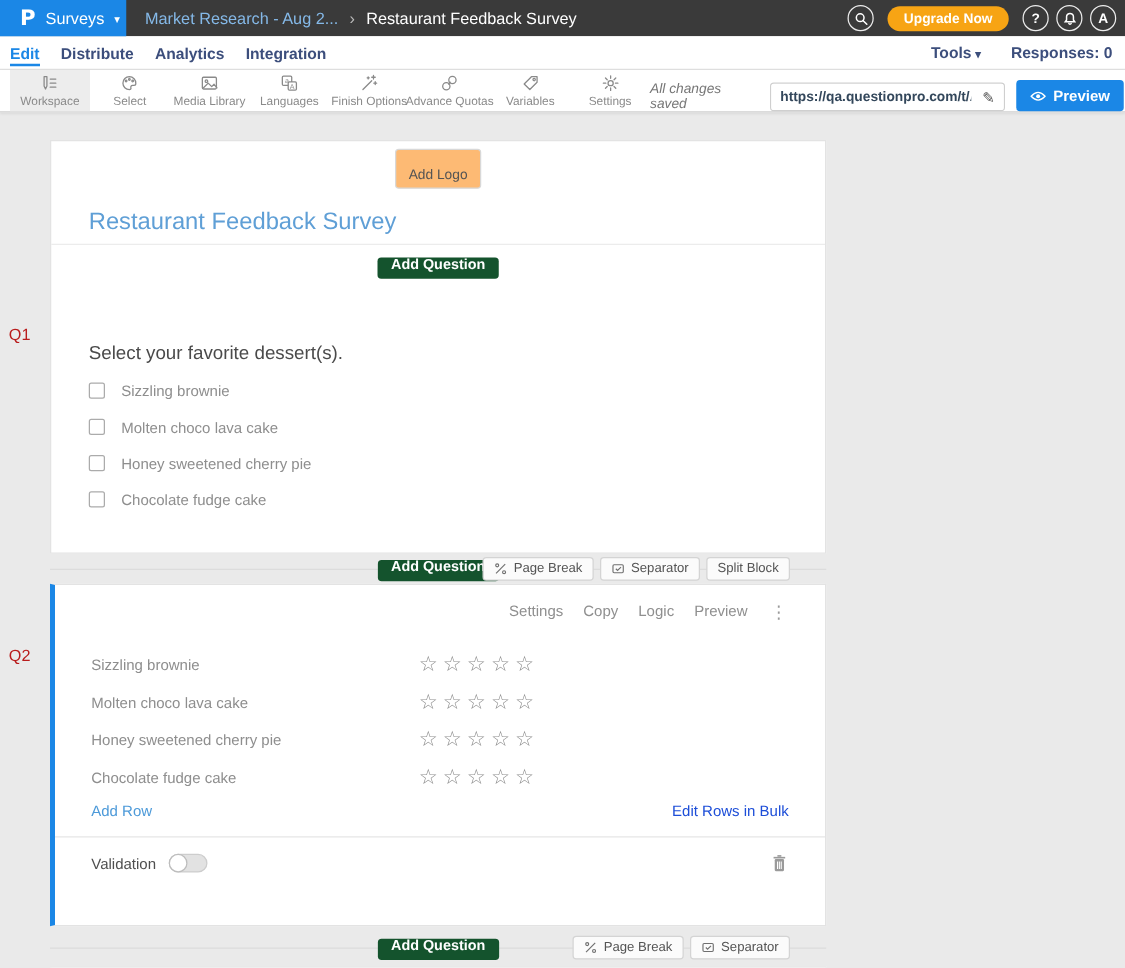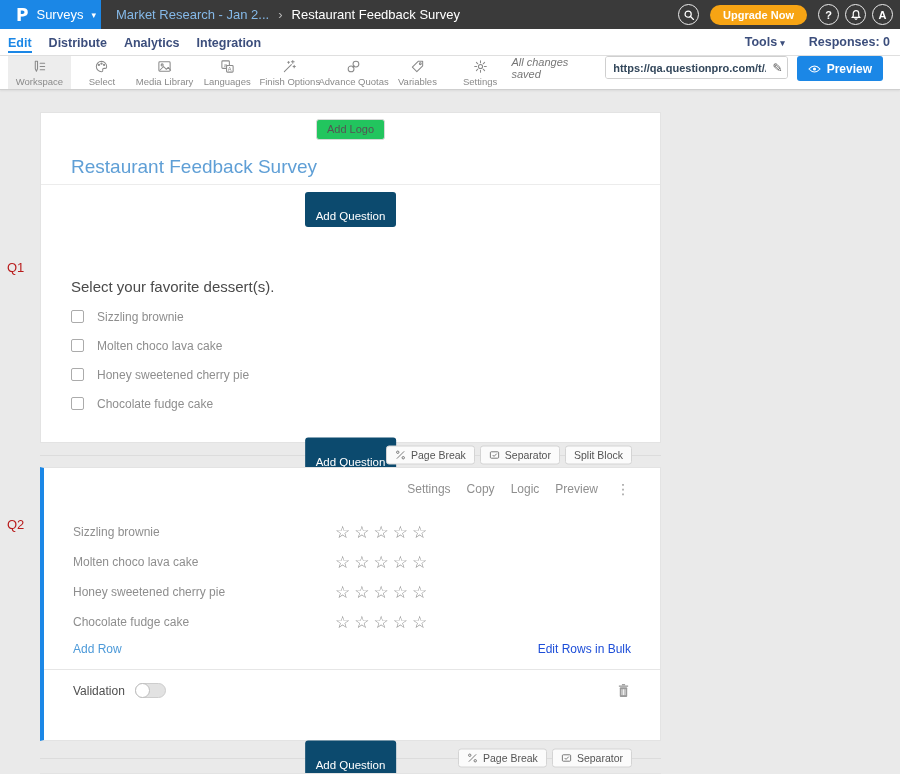--- a/index.html
+++ b/index.html
@@ -29,44 +29,44 @@
   .nav-right { margin-left:auto; display:flex; align-items:center; gap:24px; color:#3C4E7C; font-size:12.5px; font-weight:bold; }
   .nav-right .caret { color:#3C4E7C; margin-left:3px; }
   .tools-menu, .responses-count { cursor:pointer; }
 
   
   .toolbar-row { height:34px; background:#fff; border-bottom:1px solid #CFCFCF; display:flex; align-items:stretch; padding-left:8px; box-shadow:0 1px 2px rgba(0,0,0,.07); position:relative; z-index:2; }
   .tool-tab { width:65px; display:flex; flex-direction:column; align-items:center; justify-content:center; gap:2px; cursor:pointer; }
   .tool-tab.active { background:#EDEDED; }
   .tool-tab svg { width:15px; height:15px; stroke:#8A8A8A; fill:none; stroke-width:1.1; stroke-linecap:round; stroke-linejoin:round; }
   .tool-label { font-size:9.5px; color:#8A8A8A; white-space:nowrap; }
-  .toolbar-right { margin-left:auto; display:flex; align-items:flex-start; gap:9px; padding-right:17px; }
+  .toolbar-right { margin-left:auto; display:flex; align-items:flex-end; gap:9px; padding-right:1px; }
   .autosave { font-style:italic; font-size:11px; color:#767676; }
   .url-wrap { display:flex; align-items:center; height:23px; border:1px solid #CFCFCF; border-radius:3px; background:#fff; overflow:hidden; }
   .url-input { width:166px; height:100%; border:none; outline:none; font-size:11px; color:#33475B; font-weight:bold; padding:0 2px 0 7px; font-family:inherit; }
   .pencil-btn { width:24px; height:100%; display:flex; align-items:center; justify-content:center; font-size:12px; color:#555; background:#fff; border:none; cursor:pointer; }
   .preview-btn { height:25px; padding:0 11px; background:#1B87E6; border:none; border-radius:3px; color:#fff; font-size:12px; font-weight:bold; display:flex; align-items:center; gap:6px; cursor:pointer; font-family:inherit; }
   .preview-btn svg { width:13px; height:10px; stroke:#fff; fill:none; stroke-width:1.1; }
 
   
   .canvas { position:relative; height:684px; background:#EAEAEA; overflow:hidden; }
   .qlabel { position:absolute; left:7px; font-size:13px; color:#b91c1c; }
   .qlabel-1 { top:170px; } .qlabel-2 { top:427px; }
   .card { position:absolute; left:40px; width:621px; background:#fff; border:1px solid #E3E3E3; }
   .card-1 { top:22px; height:331px; }
   .card-2 { top:377px; height:274px; border-left:4px solid #1B87E6; }
   .card-3 { top:683px; height:20px; }
 
   
   .logo-row { text-align:center; padding-top:6px; }
-  .add-logo-btn { display:inline-block; border:1px solid #D8D8D8; border-radius:3px; padding:3px 10px 4px; font-size:11px; color:#545454; background:#22c55e; cursor:pointer; font-family:inherit; }
+  .add-logo-btn { display:inline-block; border:1px solid #D8D8D8; border-radius:3px; padding:14px 10px 4px; font-size:11px; color:#545454; background:#fdba74; cursor:pointer; font-family:inherit; }
   .survey-title { margin:16px 0 0 30px; font-size:19px; color:#5F9FD6; font-weight:normal; cursor:text; }
   .hdr-divider { border:none; border-top:1px solid #ECECEC; margin-top:6px; }
   .add-q-row { text-align:center; padding-top:7px; }
-  .add-question-btn { background:#0c4a6e; color:#fff; font-size:11.5px; font-weight:normal; padding:18px 11px 5px; border-radius:3px; border:none; cursor:pointer; font-family:inherit; }
+  .add-question-btn { background:#14532d; color:#fff; font-size:11.5px; font-weight:bold; padding:0 11px 5px; border-radius:3px; border:none; cursor:pointer; font-family:inherit; }
   .q1-question { margin:51px 0 0 30px; font-size:15px; color:#4A4A4A; cursor:text; }
   .options { margin:15px 0 0 30px; }
   .option-row { display:flex; align-items:center; gap:13px; height:13px; margin-bottom:16px; }
   .checkbox { width:13px; height:13px; border:1px solid #ABABAB; border-radius:2px; background:#fff; cursor:pointer; flex:none; }
   .option-label { font-size:12px; color:#8E8E8E; }
 
   
   .gap-row { position:absolute; left:40px; width:621px; }
   .gap-1 { top:353px; height:24px; }
   .gap-2 { top:653px; height:30px; }
@@ -99,21 +99,21 @@
 </head>
 <body>
 
 <header class="top-header">
   <div class="logo-block">
     <span class="logo-glyph">P</span>
     <span class="product-menu">Surveys</span>
     <span class="caret">▾</span>
   </div>
   <nav class="breadcrumb">
-    <span class="crumb-project">Market Research - Jan 2...</span>
+    <span class="crumb-project">Market Research - Aug 2...</span>
     <span class="crumb-sep">›</span>
     <span class="crumb-survey">Restaurant Feedback Survey</span>
   </nav>
   <div class="header-right">
     <span class="circle-btn">
       <svg viewBox="0 0 14 14">
           <circle cx="6" cy="6" r="3.6"></circle>
           <path d="M8.8 8.8 L12.2 12.2"></path>
         </svg>
     </span>

